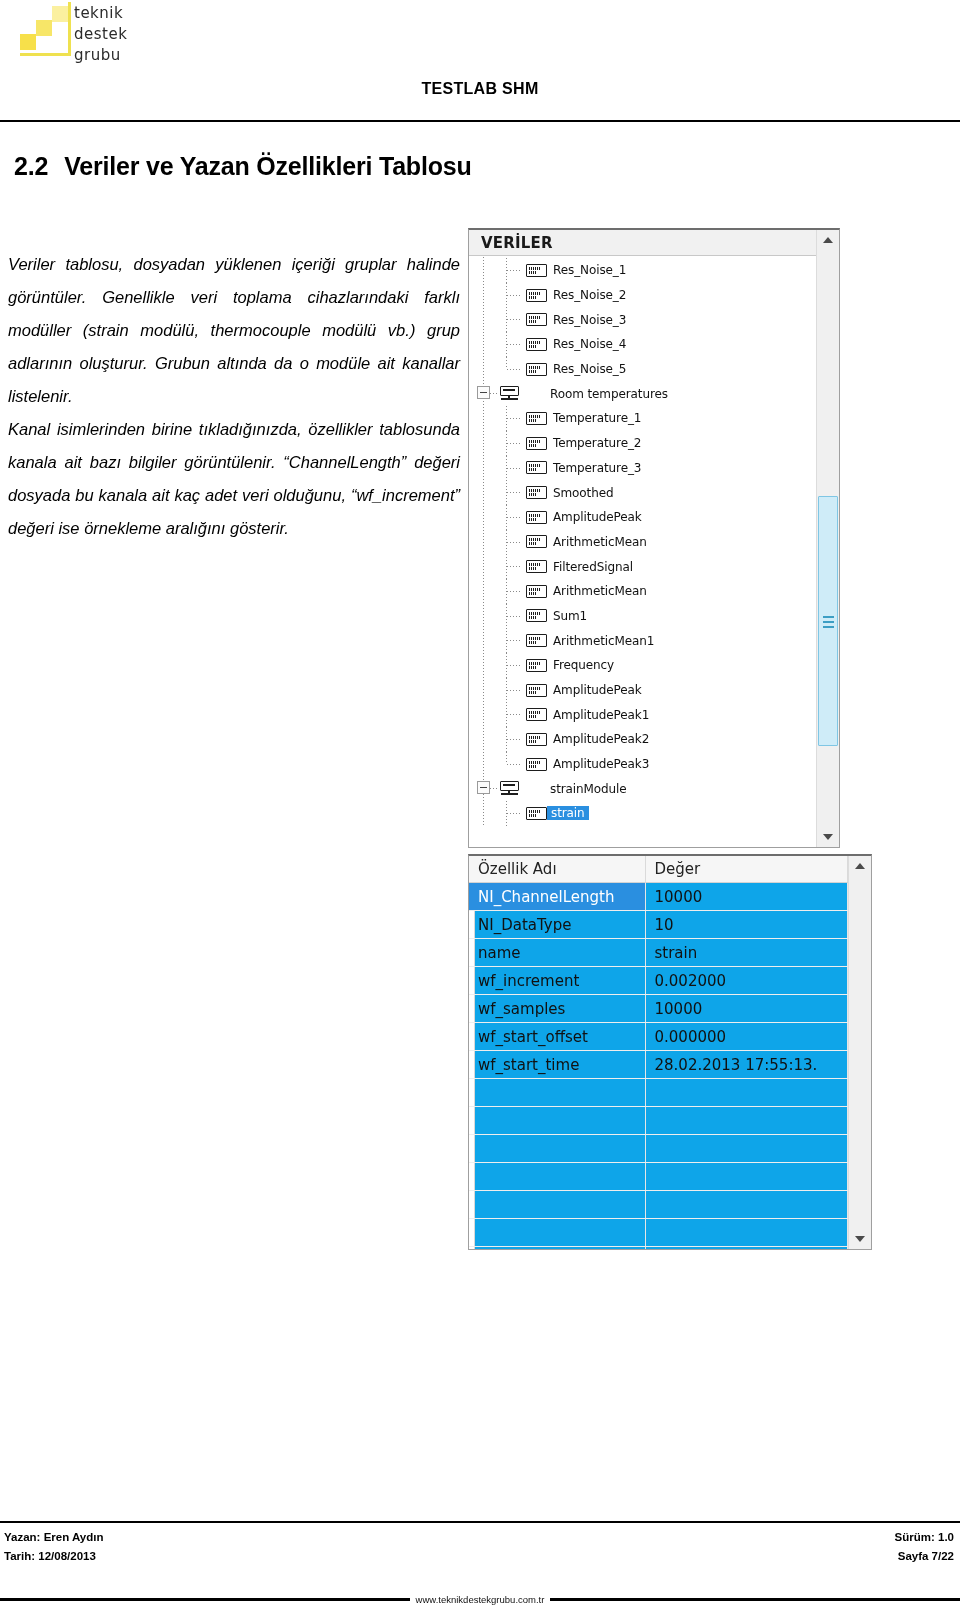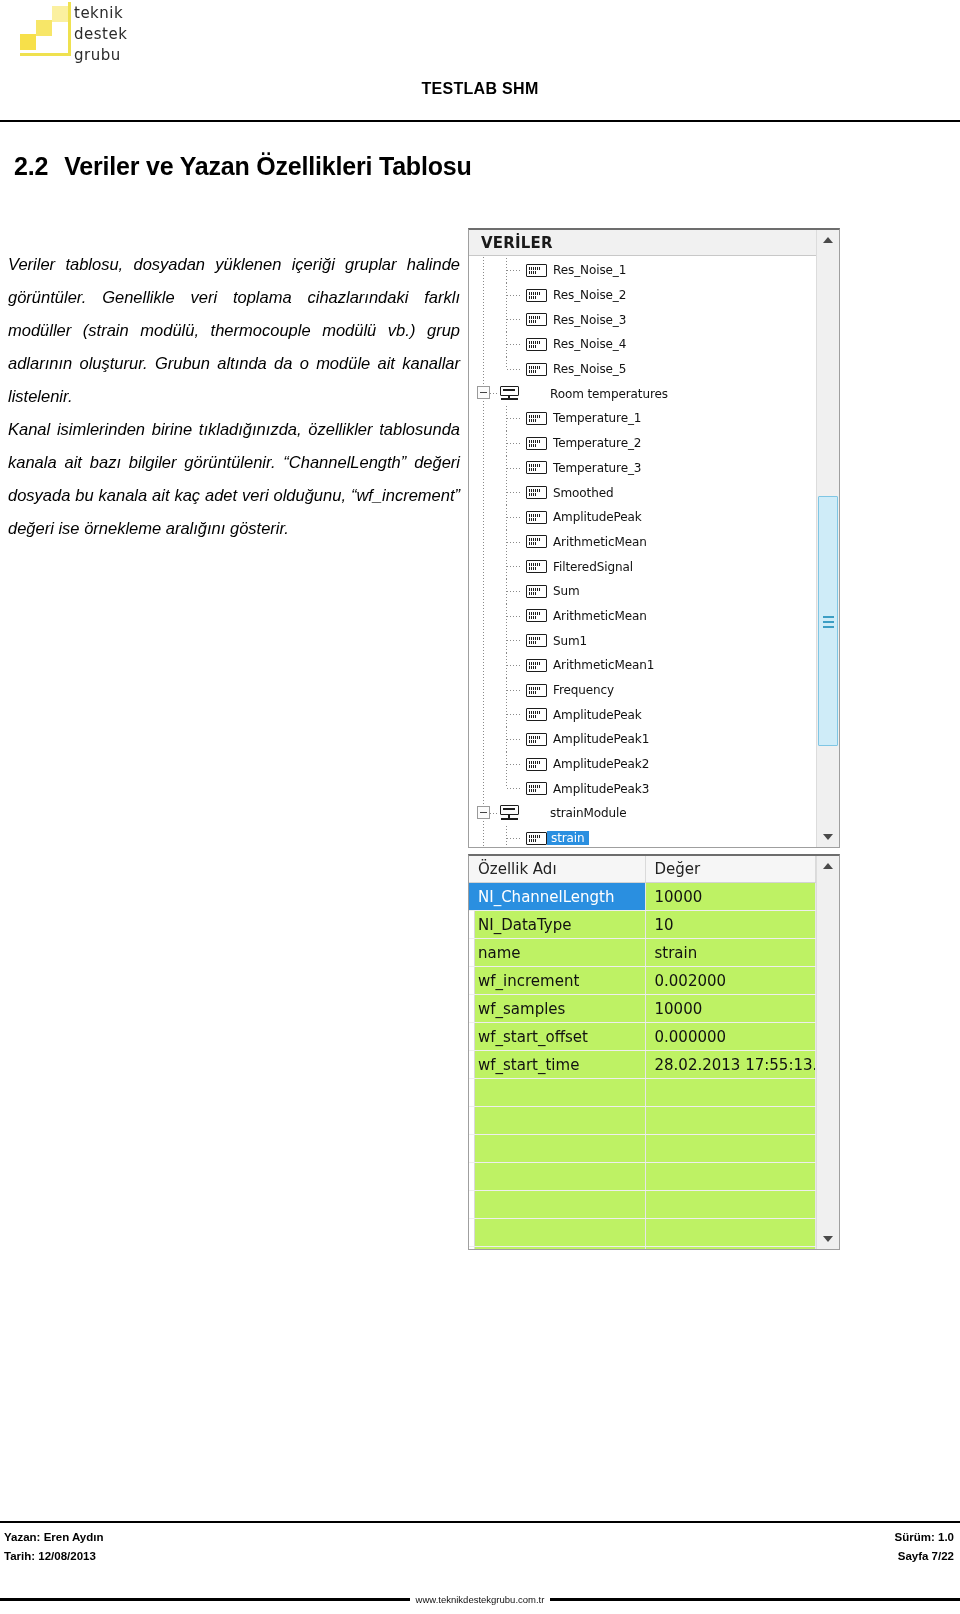--- a/index.html
+++ b/index.html
@@ -330,23 +330,23 @@
     left: 4px;
     width: 11px;
     height: 1.5px;
     background: #3c9ec4;
   }
 
   
   .props-panel {
     position: relative;
     margin-top: 6px;
-    width: 372px;
+    width: 404px;
     height: 396px;
-    background: #bef264;
+    background: #0ea5e9;
     border: 1px solid #9f9f9f;
     border-top: 2px solid #6d6d6d;
     box-sizing: border-box;
     overflow: hidden;
   }
   .props-scroll-area {
     position: absolute;
     left: 0; top: 0; right: 23px; bottom: 0;
   }
   .props-table {
@@ -552,26 +552,20 @@
           <div class="tree-row indent-1">
             <span class="stub"></span>
             <span class="elbow"></span>
             <span class="ico ico-chan"></span>
             <span class="tree-label">FilteredSignal</span>
           </div>
           <div class="tree-row indent-1">
             <span class="stub"></span>
             <span class="elbow"></span>
             <span class="ico ico-chan"></span>
-            <span class="tree-label">Sum</span>
-          </div>
-          <div class="tree-row indent-1">
-            <span class="stub"></span>
-            <span class="elbow"></span>
-            <span class="ico ico-chan"></span>
             <span class="tree-label">ArithmeticMean</span>
           </div>
           <div class="tree-row indent-1">
             <span class="stub"></span>
             <span class="elbow"></span>
             <span class="ico ico-chan"></span>
             <span class="tree-label">Sum1</span>
           </div>
           <div class="tree-row indent-1">
             <span class="stub"></span>

